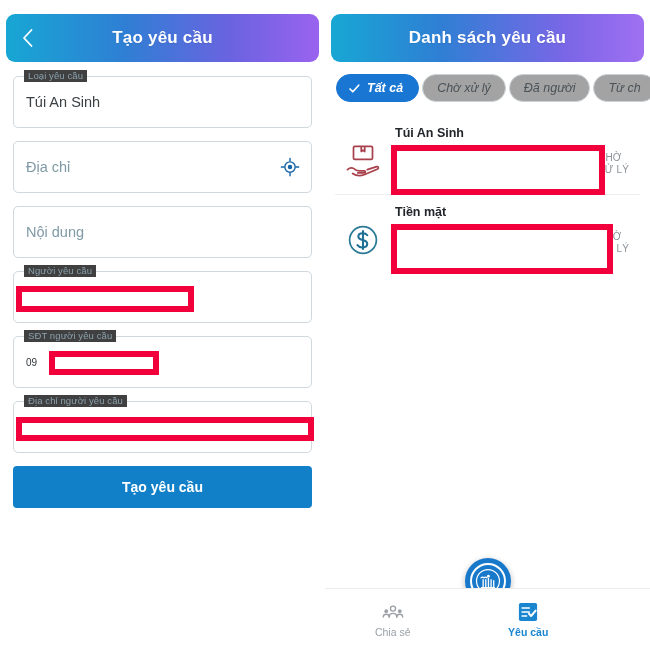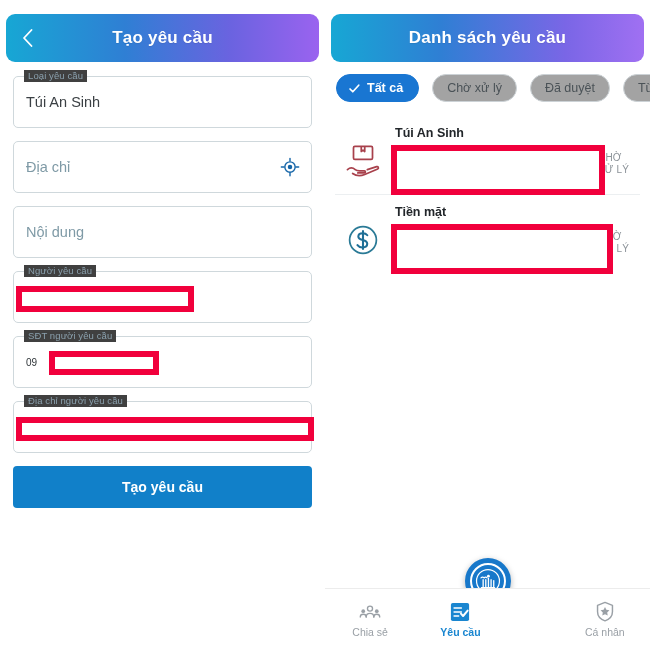--- a/index.html
+++ b/index.html
@@ -82,22 +82,22 @@
     margin-top: 8px;
     height: 42px;
     background: #1180c9;
     border-radius: 4px;
     display: flex; align-items: center; justify-content: center;
     color: #fff; font-size: 14px; font-weight: 700;
   }
 
   
   .chips {
-    display: flex; gap: 13px; padding: 12px 0 0 11px;
-    align-items: center; white-space: nowrap;
+    display: flex; gap: 3px; padding: 12px 0 0 11px;
+    align-items: center; white-space: nowrap; font-style: italic;
   }
   .chip {
     height: 28px; border-radius: 16px;
     border: 1px solid #ccd2d6;
     background: #a3a3a3; color: #4a5257;
     font-size: 12.5px;
     display: flex; align-items: center; padding: 4px 14px; flex: none;
   }
   .chip.active {
     background: #1976d2; border-color: #1976d2; color: #fff; font-weight: 600;
@@ -234,21 +234,21 @@
     <div class="chips">
       <div class="chip active">
         <span class="chk">
           <svg width="13" height="13" viewBox="0 0 16 16" fill="none">
             <path d="M2.5 8.6l3.4 3.4 7.3-8" stroke="#ffffff" stroke-width="2.1" stroke-linecap="round" stroke-linejoin="round"></path>
           </svg>
         </span>
         <span>Tất cả</span>
       </div>
       <div class="chip">Chờ xử lý</div>
-      <div class="chip">Đã duyệt</div>
+      <div class="chip">Đã người</div>
       <div class="chip">Từ ch</div>
     </div>
 
     <div class="list">
 
       <div class="list-item">
         <div class="li-icon">
           <svg width="38" height="38" viewBox="0 0 44 44" fill="none">
             <rect x="11" y="5" width="22" height="15" rx="1.6" stroke="#a8414c" stroke-width="2"></rect>
             <path d="M20 5v6l2-1.6 2 1.6V5" stroke="#a8414c" stroke-width="2" stroke-linejoin="round"></path>
@@ -324,26 +324,17 @@
             <path d="M4.5 6.5h8M4.5 11h8M4.5 15.5h5" stroke="#ffffff" stroke-width="1.7" stroke-linecap="round"></path>
             <path d="M12 12.8l2.4 2.6 5-6" stroke="#ffffff" stroke-width="2.2" stroke-linecap="round" stroke-linejoin="round"></path>
           </svg>
         </span>
         <span>Yêu cầu</span>
       </div>
 
       <div class="nav-spacer"></div>
 
 
-      <div class="nav-item">
-        <span class="nav-icon">
-          <svg width="20" height="21" viewBox="0 0 22 23" fill="none">
-            <path d="M11 1.5l8.2 3.2v7.1c0 5-3.4 8.3-8.2 10-4.8-1.7-8.2-5-8.2-10V4.7L11 1.5z" stroke="#9aa0a6" stroke-width="1.6" stroke-linejoin="round"></path>
-            <path d="M11 6.6l1.5 3.1 3.4.5-2.5 2.4.6 3.4-3-1.6-3 1.6.6-3.4-2.5-2.4 3.4-.5L11 6.6z" fill="#9aa0a6"></path>
-          </svg>
-        </span>
-        <span>Cá nhân</span>
-      </div>
 
     </div>
   </div>
 
 </div>
 
 </body></html>

